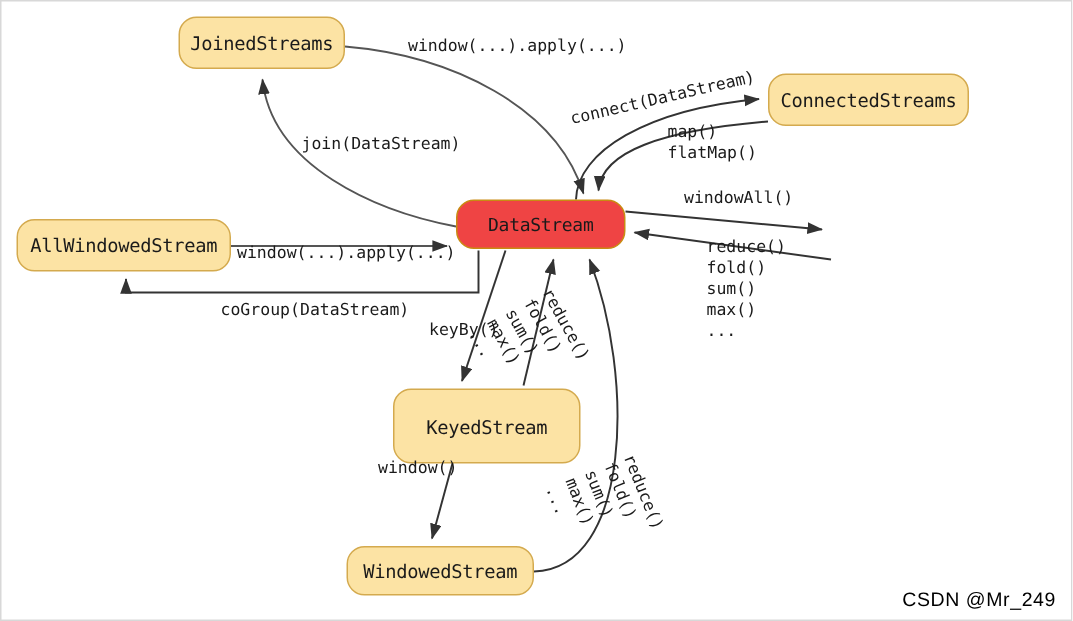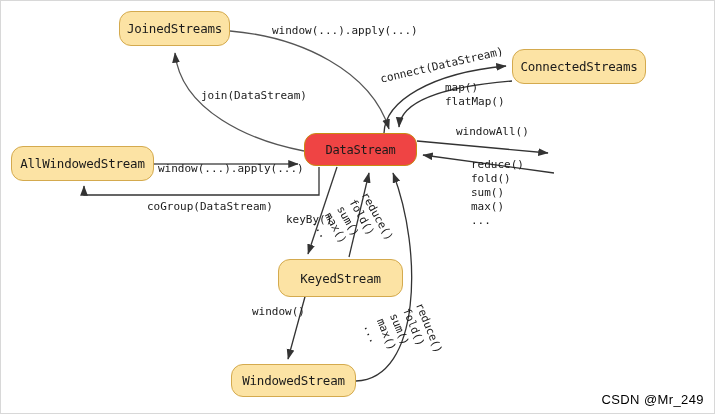--- a/index.html
+++ b/index.html
@@ -112,21 +112,21 @@
 
   <div class="node" style="left:10px;top:145px;width:143px;height:35px;">
     <span>AllWindowedStream</span>
   </div>
 
   <div class="node primary" style="left:303px;top:132px;width:113px;height:33px;">
     <span>DataStream</span>
   </div>
 
 
-  <div class="node" style="left:277px;top:258px;width:125px;height:38px;text-align:right;">
+  <div class="node" style="left:261px;top:258px;width:125px;height:50px;text-align:right;">
     <span>KeyedStream</span>
   </div>
 
   <div class="node" style="left:230px;top:363px;width:125px;height:33px;">
     <span>WindowedStream</span>
   </div>
 
   <div class="edge-label" style="left:271px;top:23px;">window(...).apply(...)</div>
 
   <div class="edge-label" style="left:200px;top:88px;">join(DataStream)</div>

